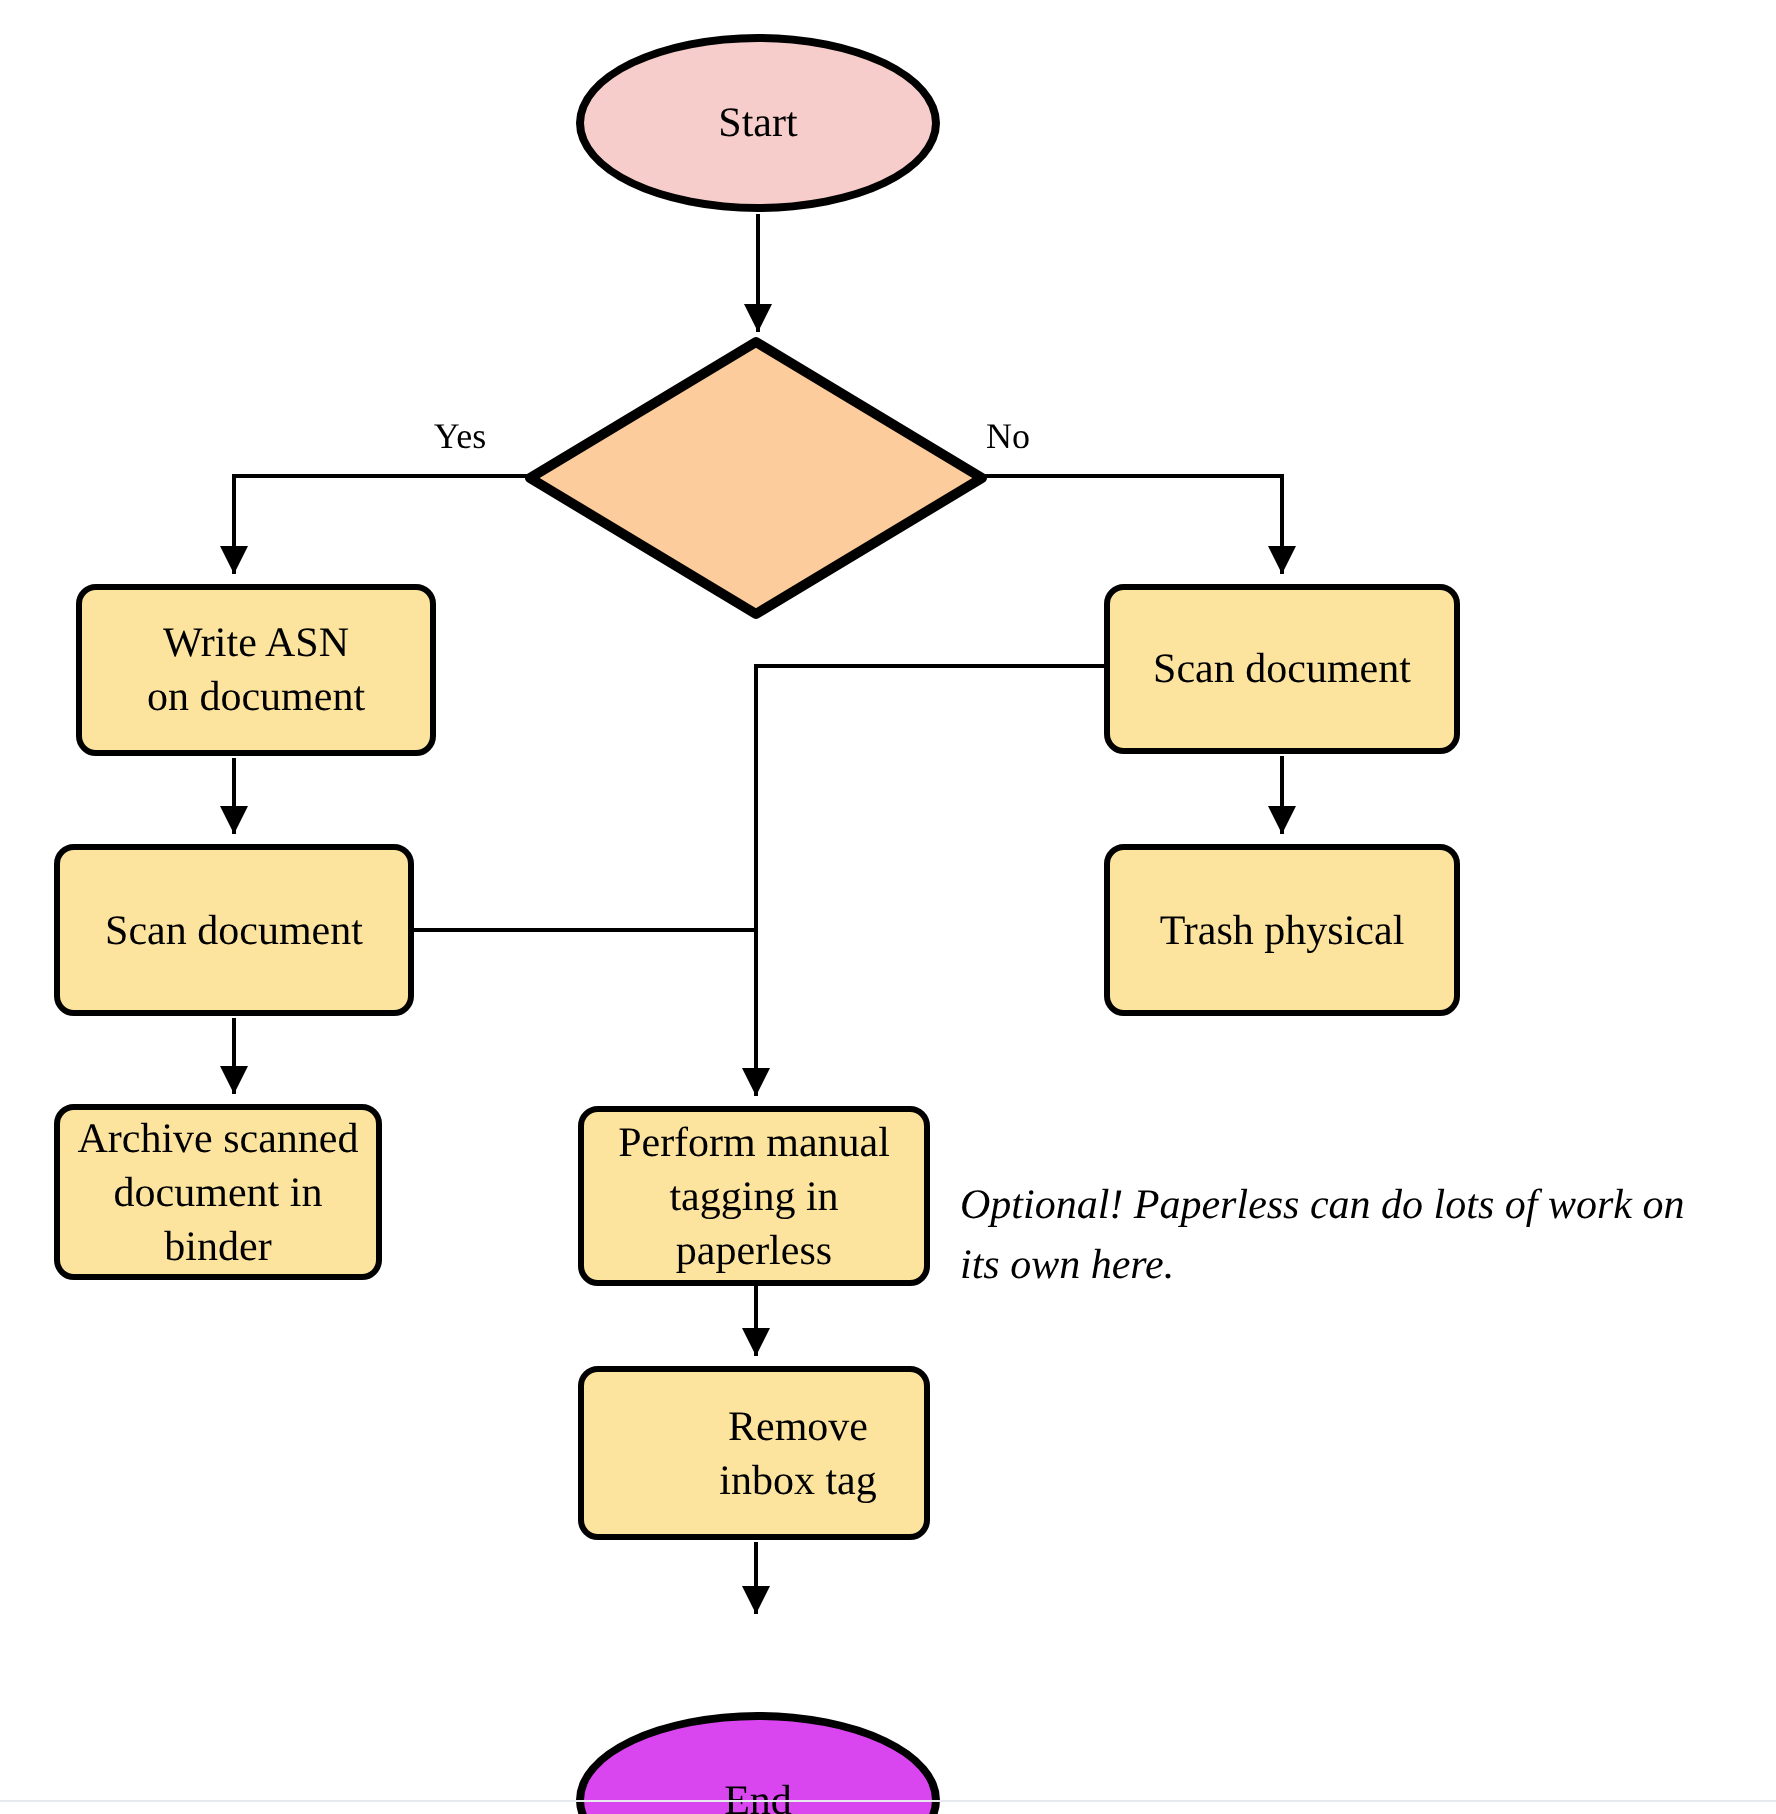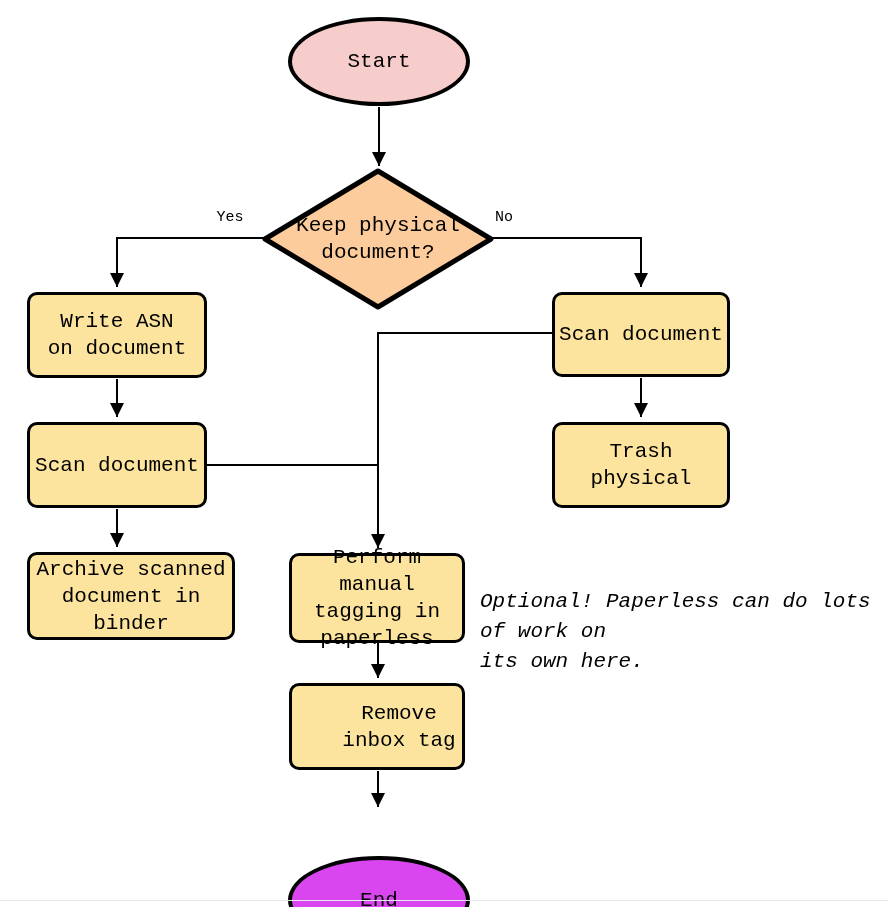--- a/index.html
+++ b/index.html
@@ -1,21 +1,21 @@
 <!DOCTYPE html>
 <html><head>
 <meta charset="utf-8">
 <style>
   html, body { margin: 0; padding: 0; background: #ffffff; }
   .canvas {
     position: relative;
     width: 888px;
     height: 907px;
     background: #ffffff;
-    font-family: Liberation Mono, monospace;
+    font-family: Liberation Serif, serif;
     color: #000000;
     overflow: hidden;
   }
   .edges {
     position: absolute;
     left: 0; top: 0;
     width: 888px; height: 907px;
   }
   .node {
     position: absolute;
@@ -39,21 +39,21 @@
   }
   .decision-label {
     position: absolute;
     text-align: center;
     white-space: pre-line;
     font-size: 21px;
     line-height: 27px;
   }
   .edge-label {
     position: absolute;
-    font-size: 15px;
+    font-size: 18px;
     line-height: 24px;
     text-align: center;
   }
   .note {
     position: absolute;
     font-style: italic;
     font-size: 21px;
     line-height: 30px;
     white-space: pre-line;
   }
@@ -88,37 +88,35 @@
       <path d="M378 641 L378 678" marker-end="url(#arrow)"></path>
       <path d="M378 771 L378 807" marker-end="url(#arrow)"></path>
     </g>
     <polygon points="378,171 491,239 378,307 265,239" stroke="#000000" stroke-width="5" stroke-linejoin="round" style="fill: rgb(253, 204, 156);"></polygon>
   </svg>
 
   <div class="node terminal" style="left: 288px; top: 17px; width: 182px; height: 89px; background-color: rgb(247, 205, 203);">
     <span>Start</span>
   </div>
 
-  <div class="decision-label" style="left:280px; top:212px; width:196px;">Keep physical
-document?</div>
 
   <div class="edge-label" style="left:206px; top:206px; width:48px;">Yes</div>
 
   <div class="edge-label" style="left:482px; top:206px; width:44px;">No</div>
 
-  <div class="node process" style="left: 27px; top: 292px; width: 180px; height: 86px; background-color: rgb(252, 228, 158); text-align: center;">
+  <div class="node process" style="left: 38px; top: 292px; width: 180px; height: 86px; background-color: rgb(252, 228, 158); text-align: center;">
     <span>Write ASN
 on document</span>
   </div>
 
   <div class="node process" style="left: 27px; top: 422px; width: 180px; height: 86px; background-color: rgb(252, 228, 158);">
     <span>Scan document</span>
   </div>
 
-  <div class="node process" style="left: 27px; top: 552px; width: 208px; height: 88px; background-color: rgb(252, 228, 158);">
+  <div class="node process" style="left: 27px; top: 552px; width: 164px; height: 88px; background-color: rgb(252, 228, 158);">
     <span>Archive scanned
 document in
 binder</span>
   </div>
 
   <div class="node process" style="left: 552px; top: 292px; width: 178px; height: 85px; background-color: rgb(252, 228, 158);">
     <span>Scan document</span>
   </div>
 
   <div class="node process" style="left: 552px; top: 422px; width: 178px; height: 86px; background-color: rgb(252, 228, 158);">

